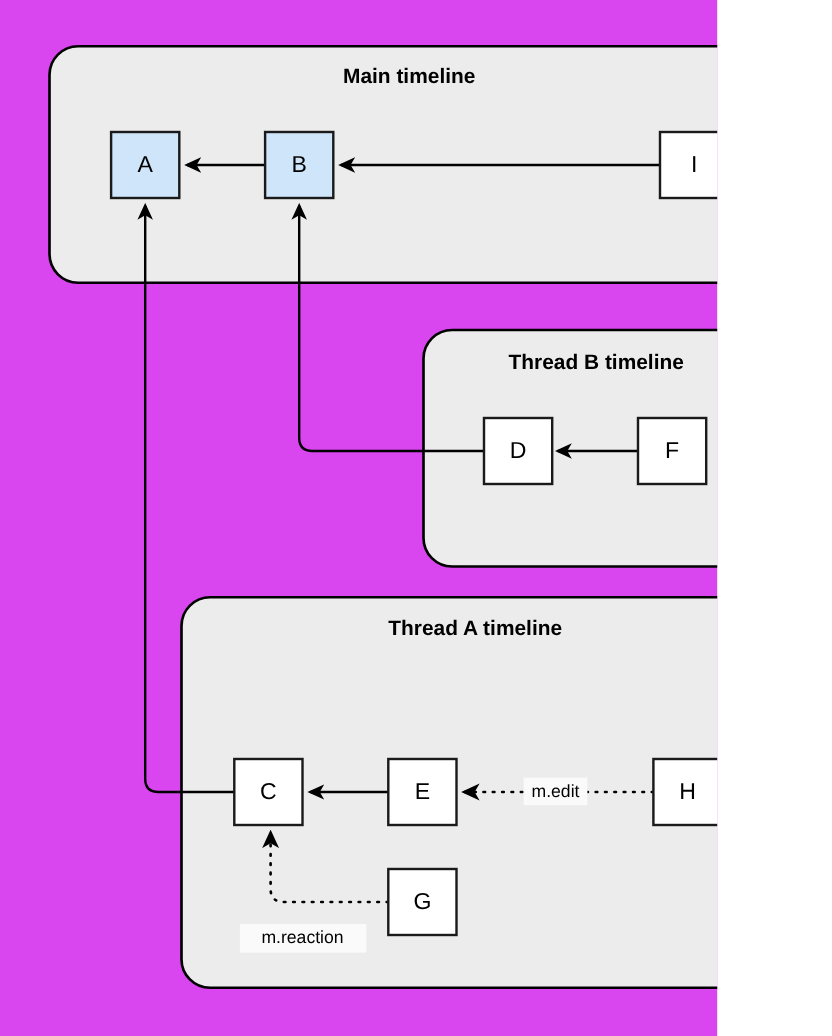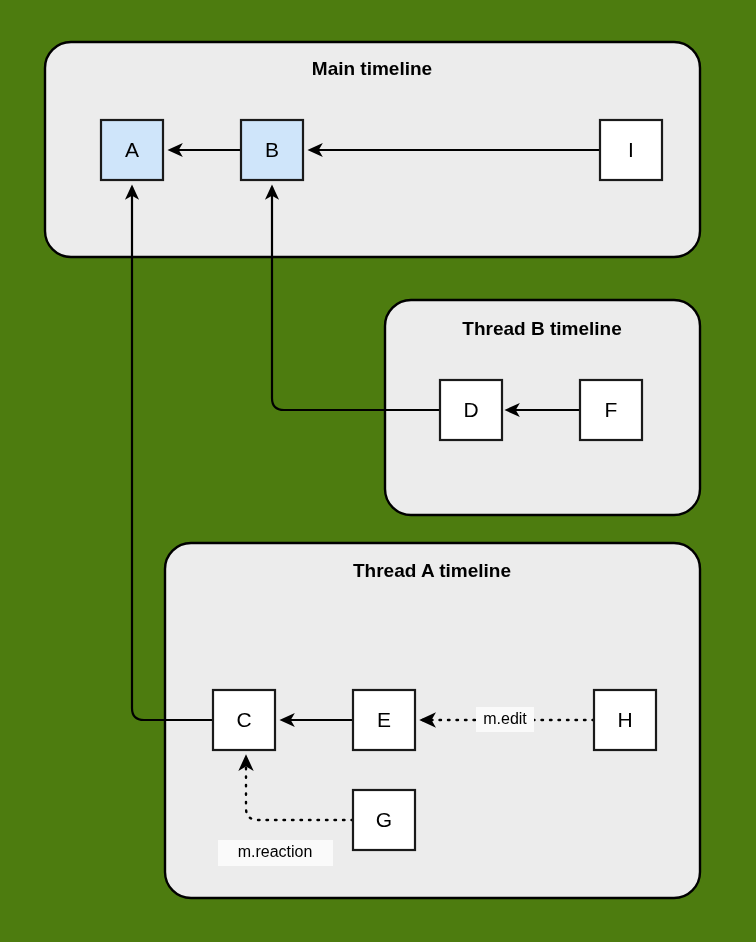--- a/index.html
+++ b/index.html
@@ -5,23 +5,23 @@
   html, body {
     margin: 0;
     padding: 0;
     background: #ffffff;
   }
   body {
     font-family: "Liberation Sans", sans-serif;
   }
   #canvas {
     position: relative;
-    width: 756px;
+    width: 652px;
     height: 942px;
-    background: #4d7c0f;
+    background: #d946ef;
     overflow: hidden;
   }
   #diagram-svg {
     position: absolute;
     top: 0;
     left: 0;
     width: 756px;
     height: 942px;
   }
   .group-title {

